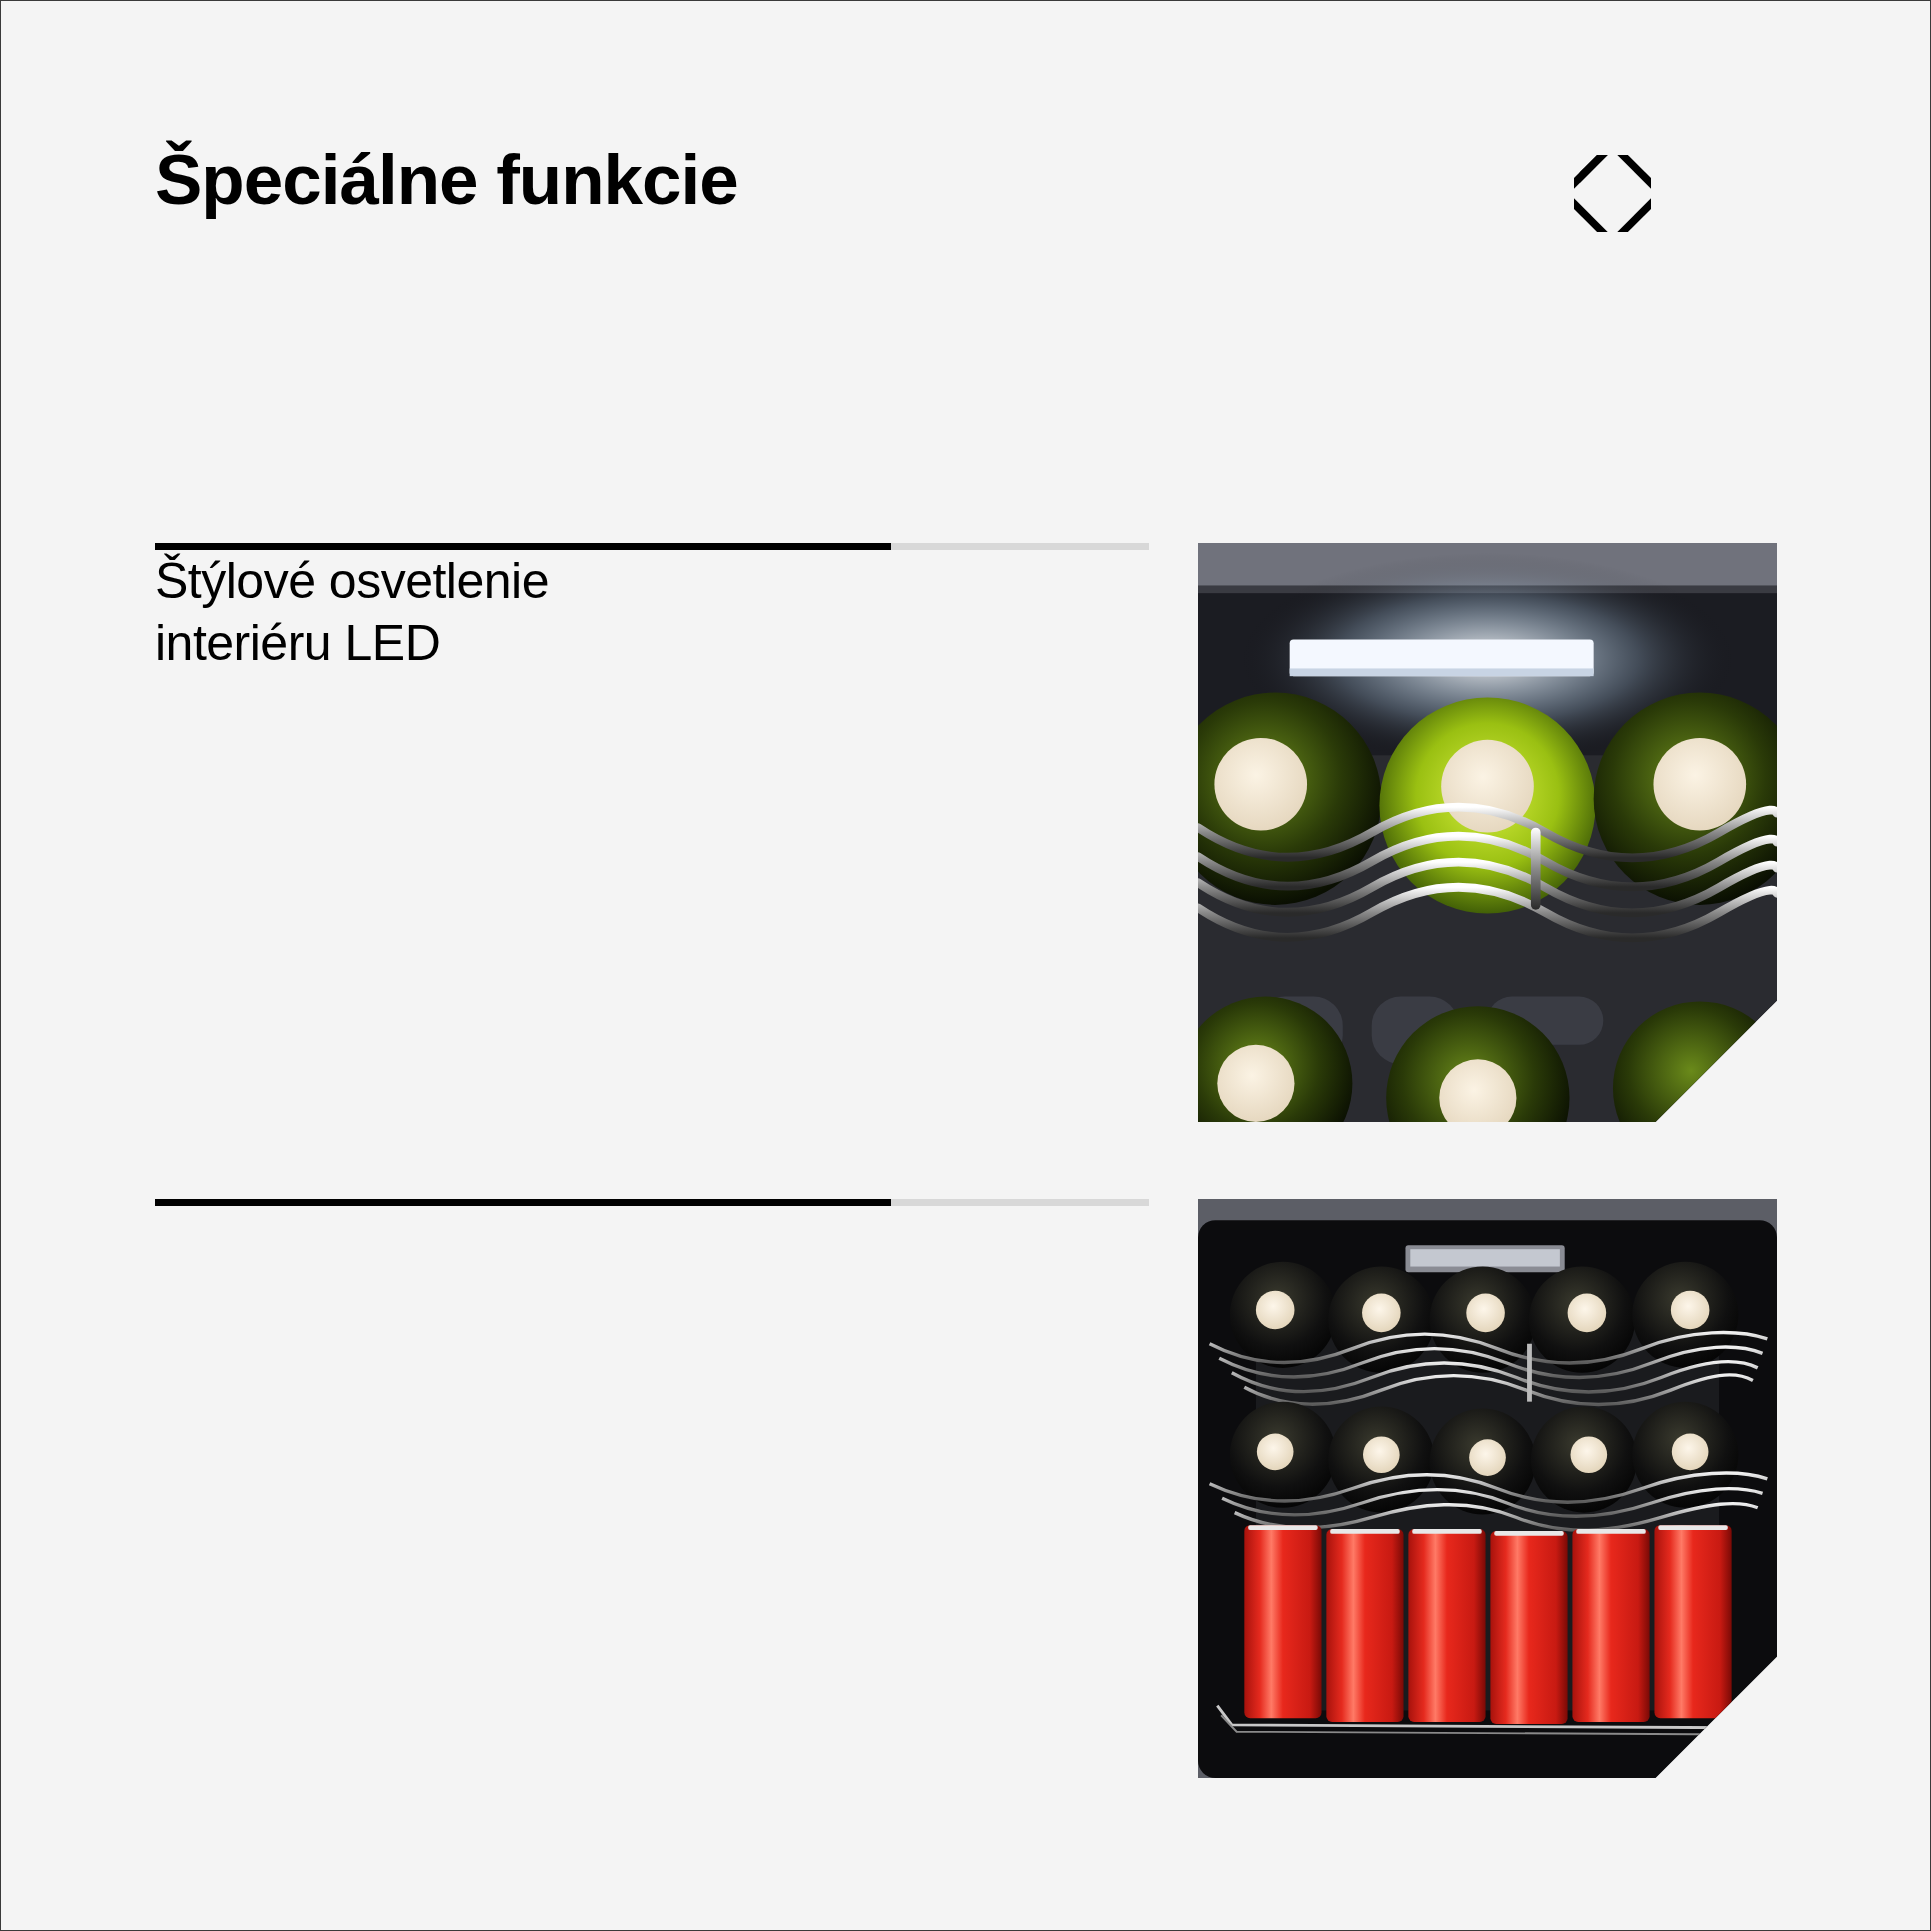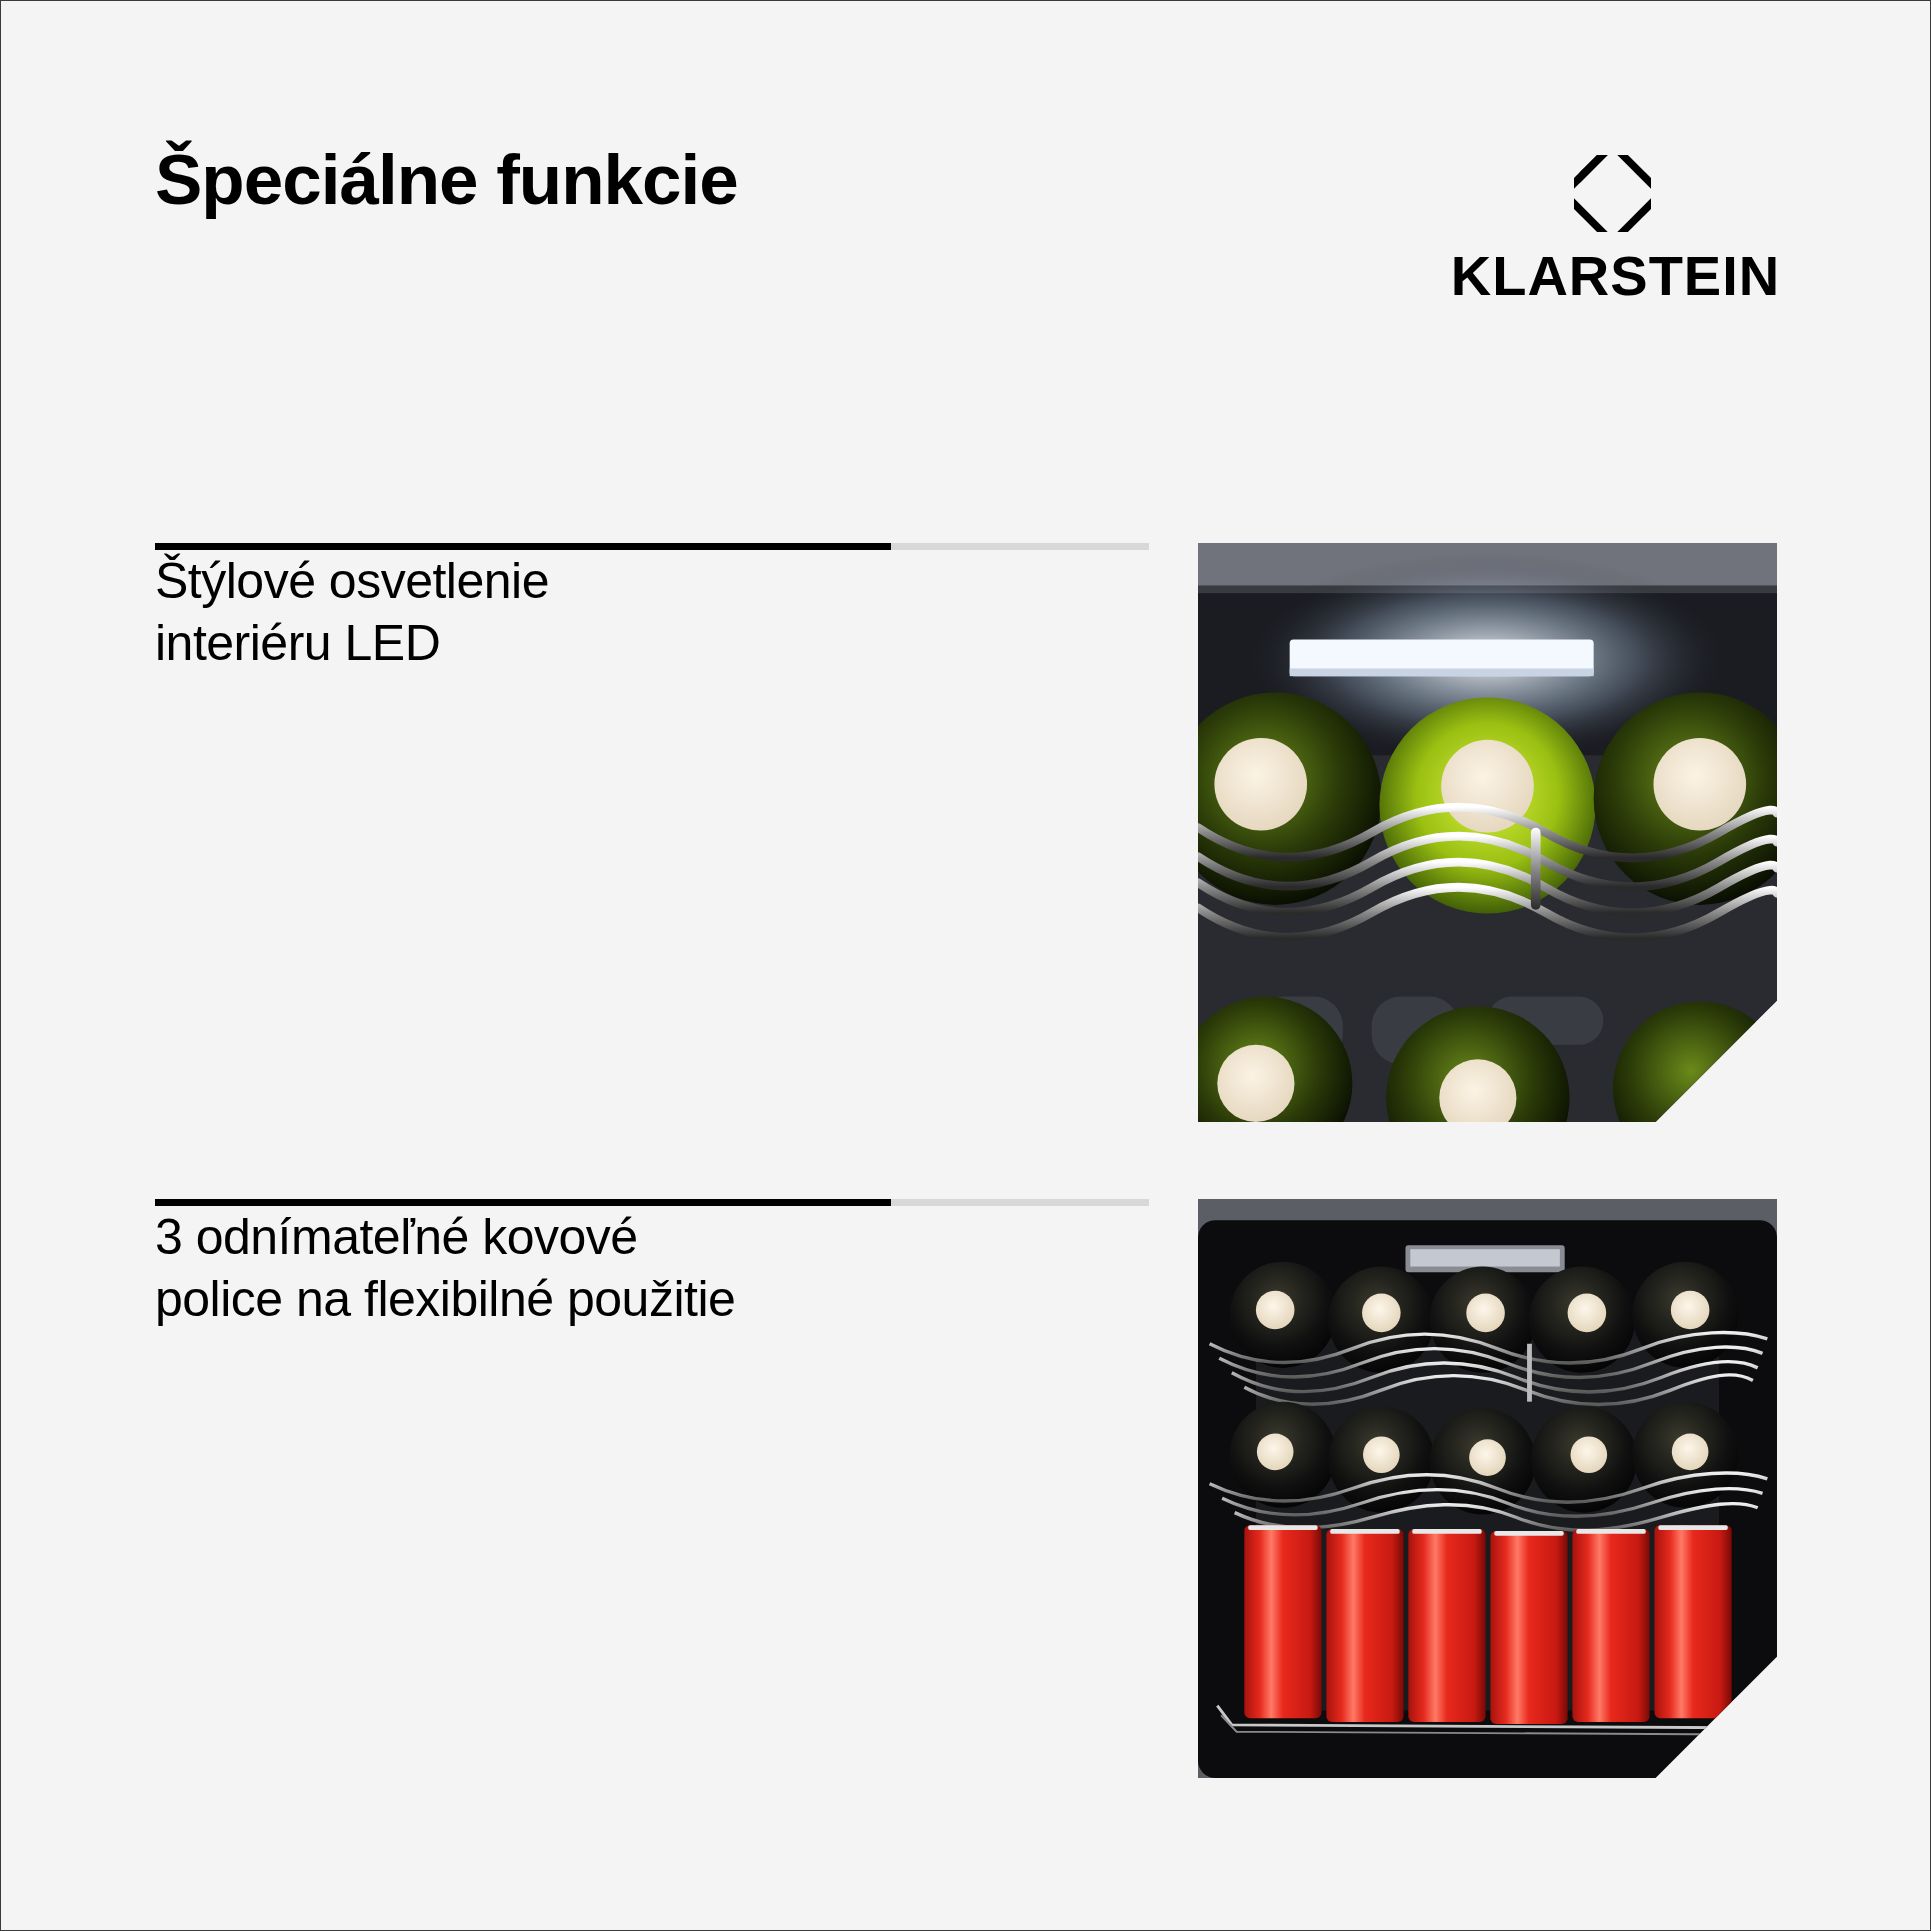--- a/index.html
+++ b/index.html
@@ -50,21 +50,20 @@
 <h1 class="title">Špeciálne funkcie</h1>
 
 <div class="logo">
   <svg class="logo-mark" viewBox="0 0 80 80">
     <polygon points="24,0 35,0 6,29 6,18" fill="#000"></polygon>
     <polygon points="0,24 24,0 35,0 0,35" fill="#000"></polygon>
     <polygon points="45,0 56,0 80,24 80,35" fill="#000"></polygon>
     <polygon points="80,45 80,56 56,80 45,80" fill="#000"></polygon>
     <polygon points="35,80 24,80 0,56 0,45" fill="#000"></polygon>
   </svg>
-  <div class="logo-text">KLARSTEIN</div>
 </div>
 
 <div class="feature" style="top:542px;">
   <div class="progress">
     <div class="progress-fill" style="width:74%;"></div>
   </div>
   <div class="feature-text">Štýlové osvetlenie
 interiéru LED</div>
 </div>
 
@@ -126,22 +125,20 @@
     <circle cx="520" cy="565" r="90" fill="url(#bottleDark)"></circle>
     <circle cx="60" cy="560" r="40" fill="url(#cap)"></circle>
     <circle cx="290" cy="575" r="40" fill="url(#cap)"></circle>
   </svg>
 </div>
 
 <div class="feature" style="top:1198px;">
   <div class="progress">
     <div class="progress-fill" style="width:74%;"></div>
   </div>
-  <div class="feature-text">3 odnímateľné kovové
-police na flexibilné použitie</div>
 </div>
 
 <div class="photo" style="top:1198px;">
   <svg viewBox="0 0 600 600">
     <defs>
       <radialGradient id="b2" cx="45%" cy="35%" r="65%">
         <stop offset="0%" stop-color="#3a3a2e"></stop>
         <stop offset="70%" stop-color="#101010"></stop>
         <stop offset="100%" stop-color="#050505"></stop>
       </radialGradient>

